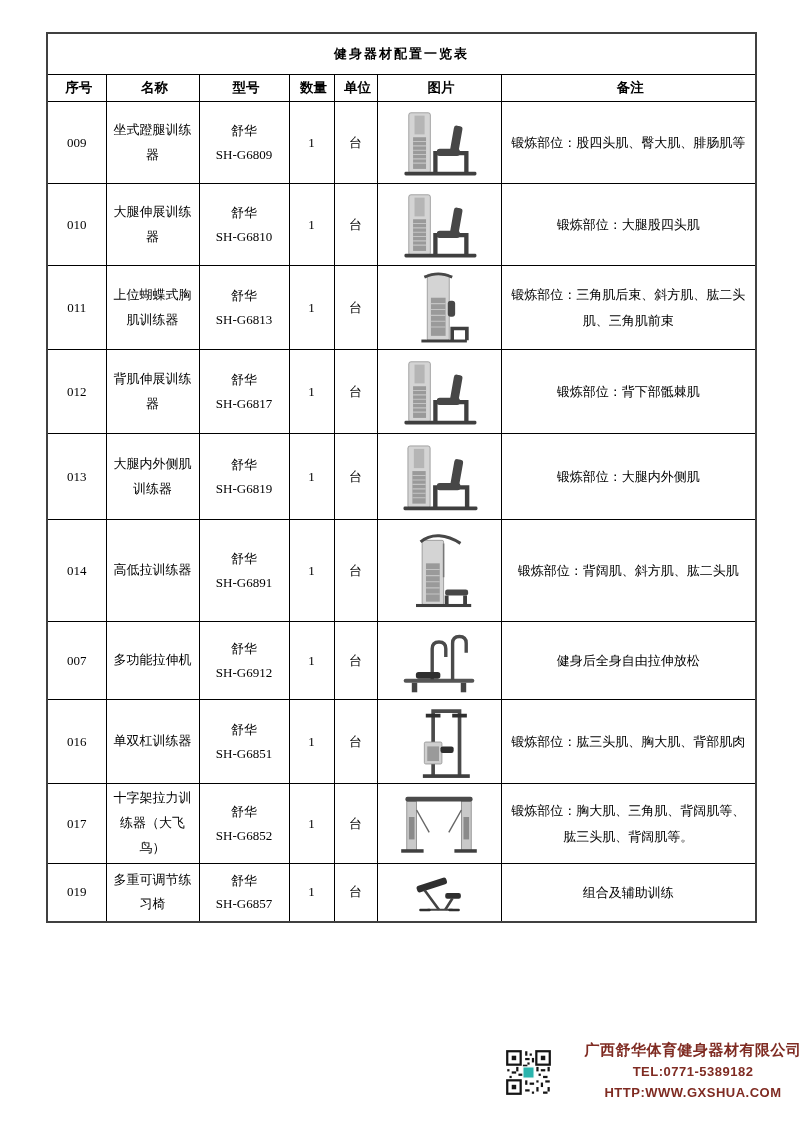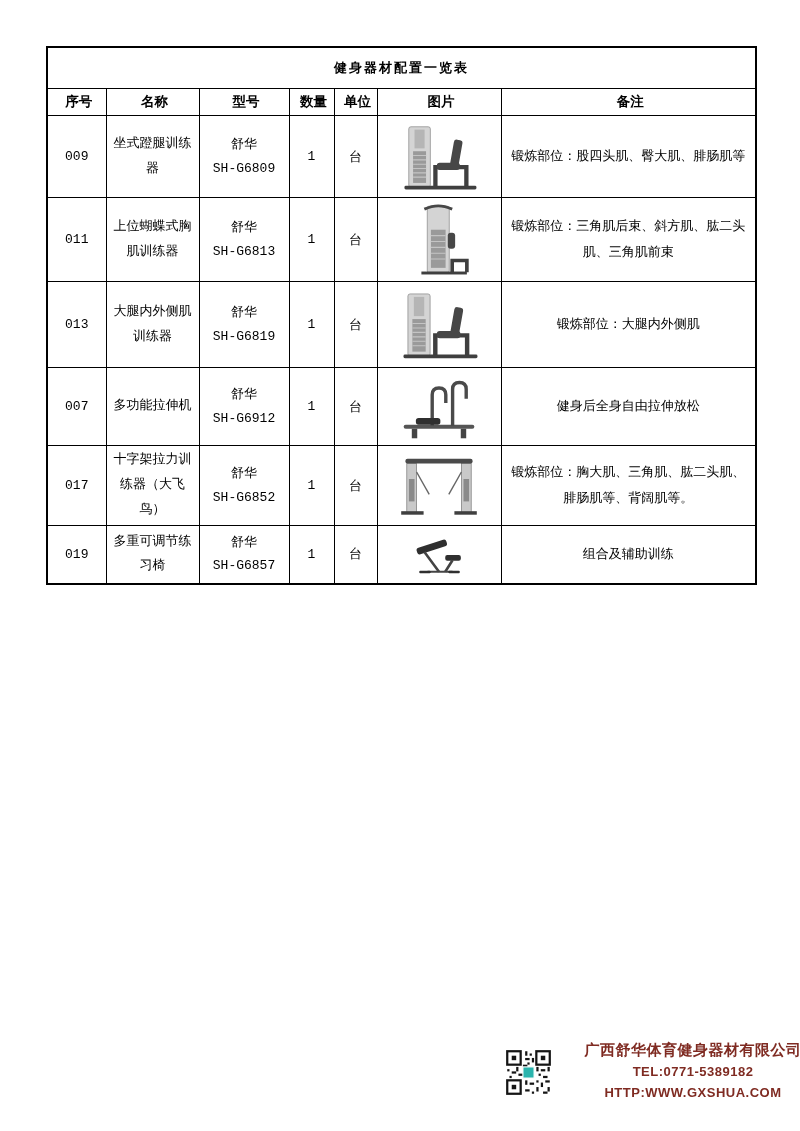--- a/index.html
+++ b/index.html
@@ -2,24 +2,23 @@
 <html><head>
 <meta charset="utf-8">
 <style>
   html,body { margin:0; padding:0; }
   body {
     width:800px; height:1131px; background:#ffffff; position:relative;
     font-family:"Liberation Serif","DejaVu Serif",serif; color:#000;
     overflow:hidden;
   }
   .sheet-table {
-    position:absolute; left:46px; top:46px; width:709px;
+    position:absolute; left:46px; top:32px; width:709px;
     border-collapse:collapse; table-layout:fixed;
-    border:2px solid #000000;
-    font-family:Liberation Mono, monospace;
+    border:2px solid #404040;
   }
   .sheet-table td, .sheet-table th {
     border:1px solid #000; padding:2px 4px;
     font-size:13px; text-align:center; vertical-align:middle;
     overflow:hidden;
   }
   .title-cell {
     font-size:21px; font-weight:bold; height:36px; letter-spacing:2px;
   }
   .sheet-table th { font-weight:bold; height:22px; font-size:13.5px;padding-left:8px; }
@@ -184,90 +183,154 @@
     <td class="c-qty">1</td>
     <td class="c-unit">台</td>
     <td class="c-img">
       <svg class="eqimg" width="90" height="72" viewBox="0 0 120 100">
             <use href="#sym-seated"></use>
           </svg>
     </td>
     <td class="c-remark">锻炼部位：股四头肌、臀大肌、腓肠肌等</td>
   </tr>
 
+  <tr style="height:82px">
+    <td class="c-no">010</td>
+    <td class="c-name">大腿伸展训练器</td>
+    <td class="c-model">
+      <span class="model-brand">舒华</span>
+      <span class="model-no">SH-G6810</span>
+    </td>
+    <td class="c-qty">1</td>
+    <td class="c-unit">台</td>
+    <td class="c-img">
+      <svg class="eqimg" width="90" height="72" viewBox="0 0 120 100">
+            <use href="#sym-seated"></use>
+          </svg>
+    </td>
+    <td class="c-remark">锻炼部位：大腿股四头肌</td>
+  </tr>
 
   <tr style="height:84px">
     <td class="c-no">011</td>
     <td class="c-name">上位蝴蝶式胸肌训练器</td>
     <td class="c-model">
       <span class="model-brand">舒华</span>
       <span class="model-no">SH-G6813</span>
     </td>
     <td class="c-qty">1</td>
     <td class="c-unit">台</td>
     <td class="c-img">
       <svg class="eqimg" width="88" height="76" viewBox="0 0 120 100">
             <use href="#sym-tower"></use>
           </svg>
     </td>
     <td class="c-remark">锻炼部位：三角肌后束、斜方肌、肱二头肌、三角肌前束</td>
   </tr>
 
+  <tr style="height:84px">
+    <td class="c-no">012</td>
+    <td class="c-name">背肌伸展训练器</td>
+    <td class="c-model">
+      <span class="model-brand">舒华</span>
+      <span class="model-no">SH-G6817</span>
+    </td>
+    <td class="c-qty">1</td>
+    <td class="c-unit">台</td>
+    <td class="c-img">
+      <svg class="eqimg" width="90" height="72" viewBox="0 0 120 100">
+            <use href="#sym-seated"></use>
+          </svg>
+    </td>
+    <td class="c-remark">锻炼部位：背下部骶棘肌</td>
+  </tr>
 
   <tr style="height:86px">
     <td class="c-no">013</td>
     <td class="c-name">大腿内外侧肌训练器</td>
     <td class="c-model">
       <span class="model-brand">舒华</span>
       <span class="model-no">SH-G6819</span>
     </td>
     <td class="c-qty">1</td>
     <td class="c-unit">台</td>
     <td class="c-img">
       <svg class="eqimg" width="90" height="74" viewBox="0 0 120 100">
             <use href="#sym-seated"></use>
           </svg>
     </td>
     <td class="c-remark">锻炼部位：大腿内外侧肌</td>
   </tr>
 
+  <tr style="height:102px">
+    <td class="c-no">014</td>
+    <td class="c-name">高低拉训练器</td>
+    <td class="c-model">
+      <span class="model-brand">舒华</span>
+      <span class="model-no">SH-G6891</span>
+    </td>
+    <td class="c-qty">1</td>
+    <td class="c-unit">台</td>
+    <td class="c-img">
+      <svg class="eqimg" width="92" height="94" viewBox="0 0 120 100">
+            <use href="#sym-pulldown"></use>
+          </svg>
+    </td>
+    <td class="c-remark">锻炼部位：背阔肌、斜方肌、肱二头肌</td>
+  </tr>
 
   <tr style="height:78px">
     <td class="c-no">007</td>
     <td class="c-name">多功能拉伸机</td>
     <td class="c-model">
       <span class="model-brand">舒华</span>
       <span class="model-no">SH-G6912</span>
     </td>
     <td class="c-qty">1</td>
     <td class="c-unit">台</td>
     <td class="c-img">
       <svg class="eqimg" width="100" height="68" viewBox="0 0 120 100">
             <use href="#sym-stretch"></use>
           </svg>
     </td>
     <td class="c-remark">健身后全身自由拉伸放松</td>
   </tr>
 
+  <tr style="height:84px">
+    <td class="c-no">016</td>
+    <td class="c-name">单双杠训练器</td>
+    <td class="c-model">
+      <span class="model-brand">舒华</span>
+      <span class="model-no">SH-G6851</span>
+    </td>
+    <td class="c-qty">1</td>
+    <td class="c-unit">台</td>
+    <td class="c-img">
+      <svg class="eqimg" width="88" height="78" viewBox="0 0 120 100">
+            <use href="#sym-dip"></use>
+          </svg>
+    </td>
+    <td class="c-remark">锻炼部位：肱三头肌、胸大肌、背部肌肉</td>
+  </tr>
 
   <tr style="height:80px">
     <td class="c-no">017</td>
     <td class="c-name">十字架拉力训练器（大飞鸟）</td>
     <td class="c-model">
       <span class="model-brand">舒华</span>
       <span class="model-no">SH-G6852</span>
     </td>
     <td class="c-qty">1</td>
     <td class="c-unit">台</td>
     <td class="c-img">
       <svg class="eqimg" width="112" height="70" viewBox="0 0 120 100">
             <use href="#sym-crossover"></use>
           </svg>
     </td>
-    <td class="c-remark">锻炼部位：胸大肌、三角肌、肱二头肌、腓肠肌等、背阔肌等。</td>
+    <td class="c-remark">锻炼部位：胸大肌、三角肌、背阔肌等、肱三头肌、背阔肌等。</td>
   </tr>
 
 
   <tr style="height:58px">
     <td class="c-no">019</td>
     <td class="c-name">多重可调节练习椅</td>
     <td class="c-model">
       <span class="model-brand">舒华</span>
       <span class="model-no">SH-G6857</span>
     </td>

